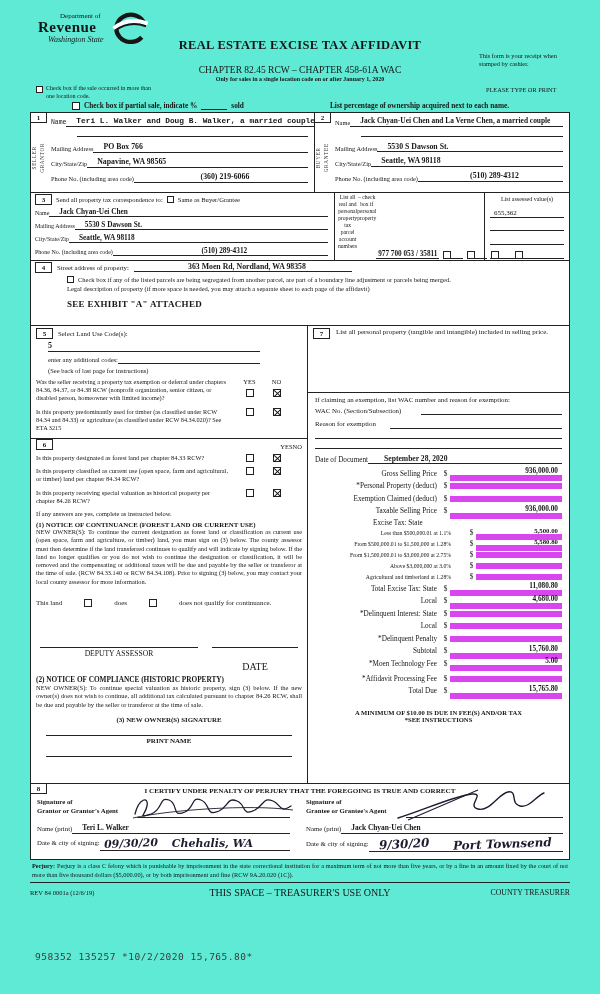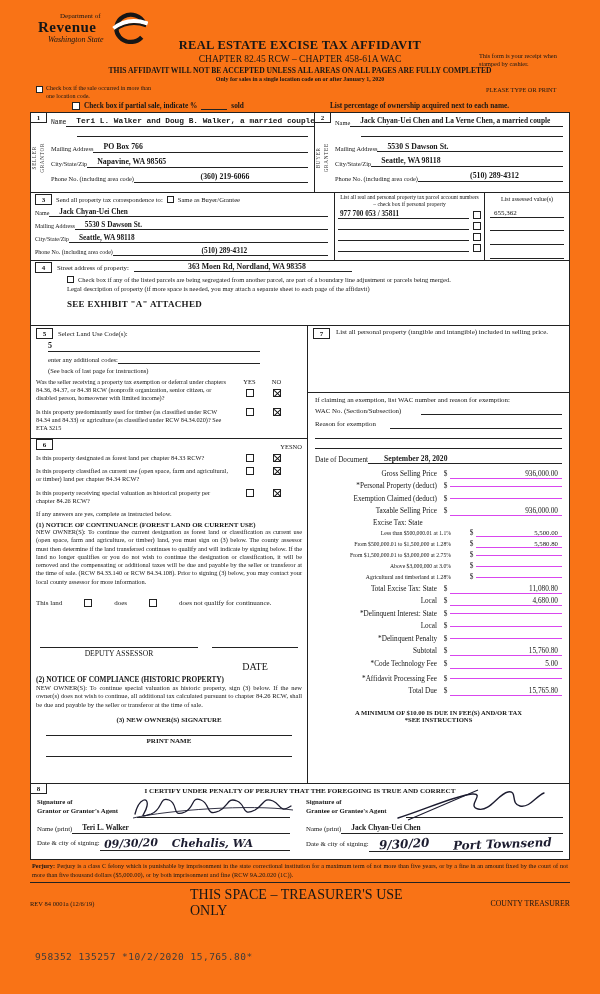--- a/index.html
+++ b/index.html
@@ -1,17 +1,17 @@
 <!DOCTYPE html>
 <html><head>
 <meta charset="utf-8">
 <style>
 *{margin:0;padding:0;box-sizing:border-box;}
 html,body{background:#ffffff;}
-.page{position:relative;width:600px;height:994px;background:#f97316;font-family:"Liberation Serif",serif;color:#161616;overflow:hidden;}
+.page{position:relative;width:600px;height:994px;background:#5eead4;font-family:"Liberation Serif",serif;color:#161616;overflow:hidden;}
 .b{font-weight:bold;}
 .i{font-style:italic;}
 .center{text-align:center;}
 
 .cb{display:inline-block;width:8px;height:8px;border:1px solid #222;background:#fff;position:relative;flex:none;vertical-align:-1px;}
 .cb[data-checked="true"]::before,.cb[data-checked="true"]::after{content:"";position:absolute;left:-1px;top:3px;width:9px;height:1px;background:#161616;}
 .cb[data-checked="true"]::before{transform:rotate(42deg);}
 .cb[data-checked="true"]::after{transform:rotate(-42deg);}
 
 .numbox{flex:none;width:17px;height:11px;border:1px solid #222;font-size:7px;font-weight:bold;text-align:center;line-height:10px;background:#fff;}
@@ -24,21 +24,21 @@
 .yncol{width:27px;flex:none;display:flex;flex-direction:column;align-items:center;}
 .ynhead{font-size:6.5px;}
 
 .form{position:absolute;left:30px;top:112px;width:540px;}
 .sect{border:1px solid #222;background:#fff;}
 .mt-1{margin-top:-1px;}
 
 .mrow{display:flex;align-items:center;height:11px;margin-top:1.5px;}
 .mlabel{flex:1;text-align:right;font-size:7.2px;white-space:nowrap;}
 .mdollar{width:9px;text-align:center;font-size:7.2px;margin-left:4px;flex:none;}
-.mval{width:112px;flex:none;border-bottom:1px solid #d946ef;text-align:right;font-weight:normal;font-size:7.3px;padding-right:4px;white-space:nowrap;}
+.mval{width:112px;flex:none;border-bottom:6px solid #d946ef;text-align:right;font-weight:bold;font-size:7.3px;padding-right:4px;white-space:nowrap;}
 .tier{height:9.5px;}
 .tier .mlabel{font-size:5.7px;}
 .tier .mdollar{margin-left:16px;}
 .tier .mval{width:86px;font-size:6.8px;}
 
 .side{position:absolute;left:-23px;top:37px;transform:rotate(-90deg);width:62px;text-align:center;font-size:5.2px;letter-spacing:0.7px;line-height:1.5;color:#333;}
 .side span{display:block;}
 
 .hand{font-family:"DejaVu Serif",serif;font-style:italic;font-weight:bold;color:#1d1d30;}
 .sig-svg{position:absolute;}
@@ -55,22 +55,21 @@
     <div class="i" style="font-size:8px;padding-left:10px;">Washington State</div>
     <svg class="sig-svg" style="left:72px;top:-2px;" width="38" height="34" viewBox="0 0 44 40">
       <path d="M40 16 a17 16 0 1 0 -3 16" fill="none" stroke="#161616" stroke-width="5"></path>
       <path d="M4 22 q16 -14 40 -6" fill="none" stroke="#ffffff" stroke-width="5"></path>
       <path d="M6 24 q16 -12 36 -5" fill="none" stroke="#161616" stroke-width="2.5"></path>
     </svg>
   </div>
 
   <div style="position:absolute;left:100px;top:38px;width:400px;text-align:center;">
     <div class="b" style="font-size:12.5px;letter-spacing:0.3px;">REAL ESTATE EXCISE TAX AFFIDAVIT</div>
-    <div style="font-size:9.5px;margin-top:1px;">CHAPTER 82.45 RCW – CHAPTER 458-61A WAC</div>
-    <div class="b" style="font-size:7.6px;margin-top:2px;white-space:nowrap;">THIS AFFIDAVIT WILL NOT BE ACCEPTED UNLESS ALL AREAS ON ALL PAGES ARE FULLY COMPLETED</div>
+    <div style="font-size:9.5px;margin-top:12px;">CHAPTER 82.45 RCW – CHAPTER 458-61A WAC</div>
     <div class="b" style="font-size:6px;margin-top:1px;">Only for sales in a single location code on or after January 1, 2020</div>
   </div>
 
   <div style="position:absolute;left:479px;top:52px;width:88px;font-size:6.3px;line-height:1.3;">This form is your receipt when stamped by cashier.</div>
   <div style="position:absolute;left:486px;top:86px;font-size:6.3px;">PLEASE TYPE OR PRINT</div>
 
   <div style="position:absolute;left:36px;top:85px;width:115px;display:flex;gap:3px;">
     <span class="cb" style="width:7px;height:7px;margin-top:1px;" data-checked="false"></span>
     <span class="small-note">Check box if the sale occurred in more than one location code.</span>
   </div>
@@ -157,21 +156,21 @@
           <span class="flabel" style="font-size:6px;">City/State/Zip</span>
           <span class="fval" style="font-size:7.3px;">Seattle, WA 98118</span>
         </div>
         <div class="frow" style="margin-top:3.5px;">
           <span class="flabel" style="font-size:6px;">Phone No. (including area code)</span>
           <span class="fval center" style="font-size:7.3px;">(510) 289-4312</span>
         </div>
       </div>
 
       <div class="sect" style="width:236px;height:69px;margin-left:-1px;display:flex;">
-        <div style="width:150px;border-right:1px solid #222;padding:1px 3px;display:flex;flex-direction:column;">
+        <div style="width:150px;border-right:1px solid #222;padding:1px 3px;display:flex;flex-direction:row;">
           <div class="small-note center" style="font-size:5.6px;">List all real and personal property tax parcel account numbers</div>
           <div class="small-note center" style="font-size:5.6px;">– check box if personal property</div>
           <div class="frow" style="margin-top:2px;gap:4px;">
             <span class="fval" style="padding-left:2px;font-size:7.2px;">977 700 053 / 35811</span>
             <span class="cb" data-checked="false"></span>
           </div>
           <div class="frow" style="margin-top:3px;gap:4px;">
             <span class="fval" style="height:8px;"></span>
             <span class="cb" data-checked="false"></span>
           </div>
@@ -408,21 +407,21 @@
               <span class="mlabel">*Delinquent Penalty</span>
               <span class="mdollar">$</span>
               <span class="mval"></span>
             </div>
             <div class="mrow">
               <span class="mlabel">Subtotal</span>
               <span class="mdollar">$</span>
               <span class="mval">15,760.80</span>
             </div>
             <div class="mrow">
-              <span class="mlabel">*Code Technology Fee</span>
+              <span class="mlabel">*Moen Technology Fee</span>
               <span class="mdollar">$</span>
               <span class="mval">5.00</span>
             </div>
             <div class="mrow" style="margin-top:4px;">
               <span class="mlabel">*Affidavit Processing Fee</span>
               <span class="mdollar">$</span>
               <span class="mval"></span>
             </div>
             <div class="mrow">
               <span class="mlabel">Total Due</span>
@@ -494,20 +493,20 @@
       </div>
     </div>
 
     <div class="mt-1" style="border-top:1px solid #222;border-bottom:1px solid #222;padding:2px 2px 3px 2px;font-size:6.3px;line-height:1.35;text-align:justify;">
       <span class="b">Perjury:</span>
       <span>Perjury is a class C felony which is punishable by imprisonment in the state correctional institution for a maximum term of not more than five years, or by a fine in an amount fixed by the court of not more than five thousand dollars ($5,000.00), or by both imprisonment and fine (RCW 9A.20.020 (1C)).</span>
     </div>
 
     <div style="display:flex;align-items:center;margin-top:4px;">
       <span style="font-size:6.5px;width:160px;">REV 84 0001a (12/6/19)</span>
-      <span style="flex:1;font-size:14px;">THIS SPACE – TREASURER'S USE ONLY</span>
+      <span style="flex:1;text-align:center;font-size:10px;">THIS SPACE – TREASURER'S USE ONLY</span>
       <span style="font-size:7.8px;width:160px;text-align:right;">COUNTY TREASURER</span>
     </div>
   </div>
 
   <div style="position:absolute;left:35px;top:951px;font-family:'DejaVu Sans Mono',monospace;font-size:9.5px;letter-spacing:0.5px;color:#3c3c3c;">958352 135257 *10/2/2020 15,765.80*</div>
 
 </div>
 
 </body></html>

